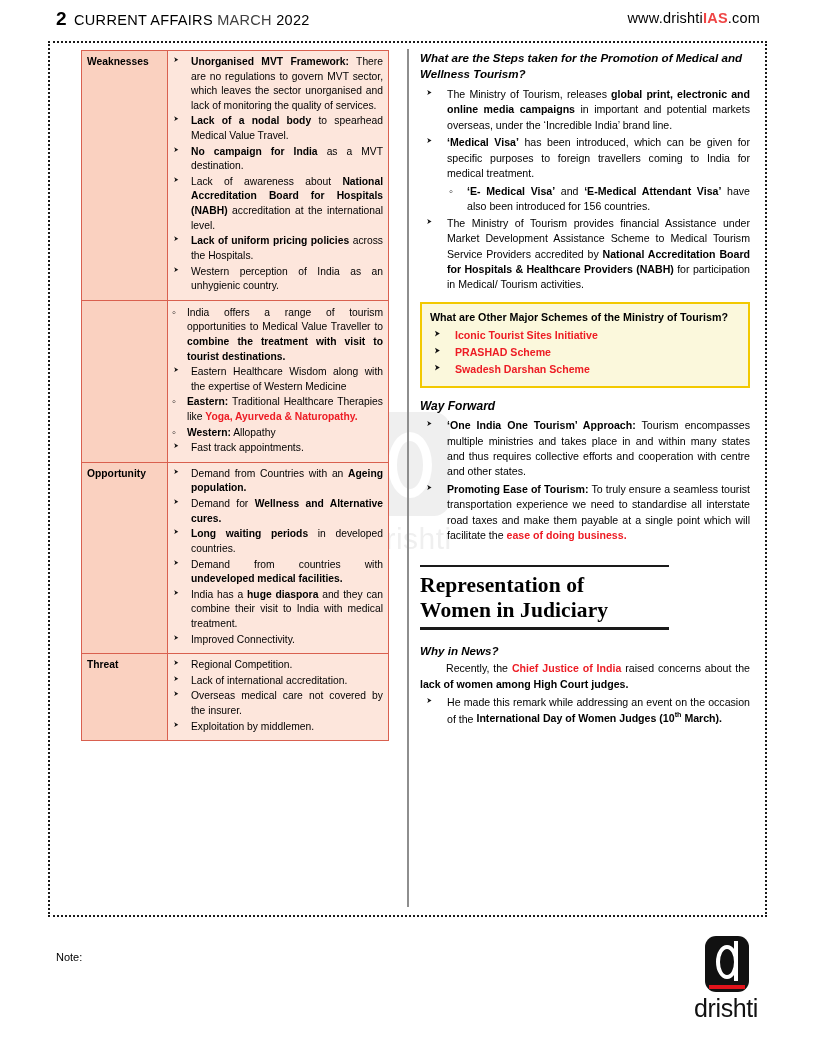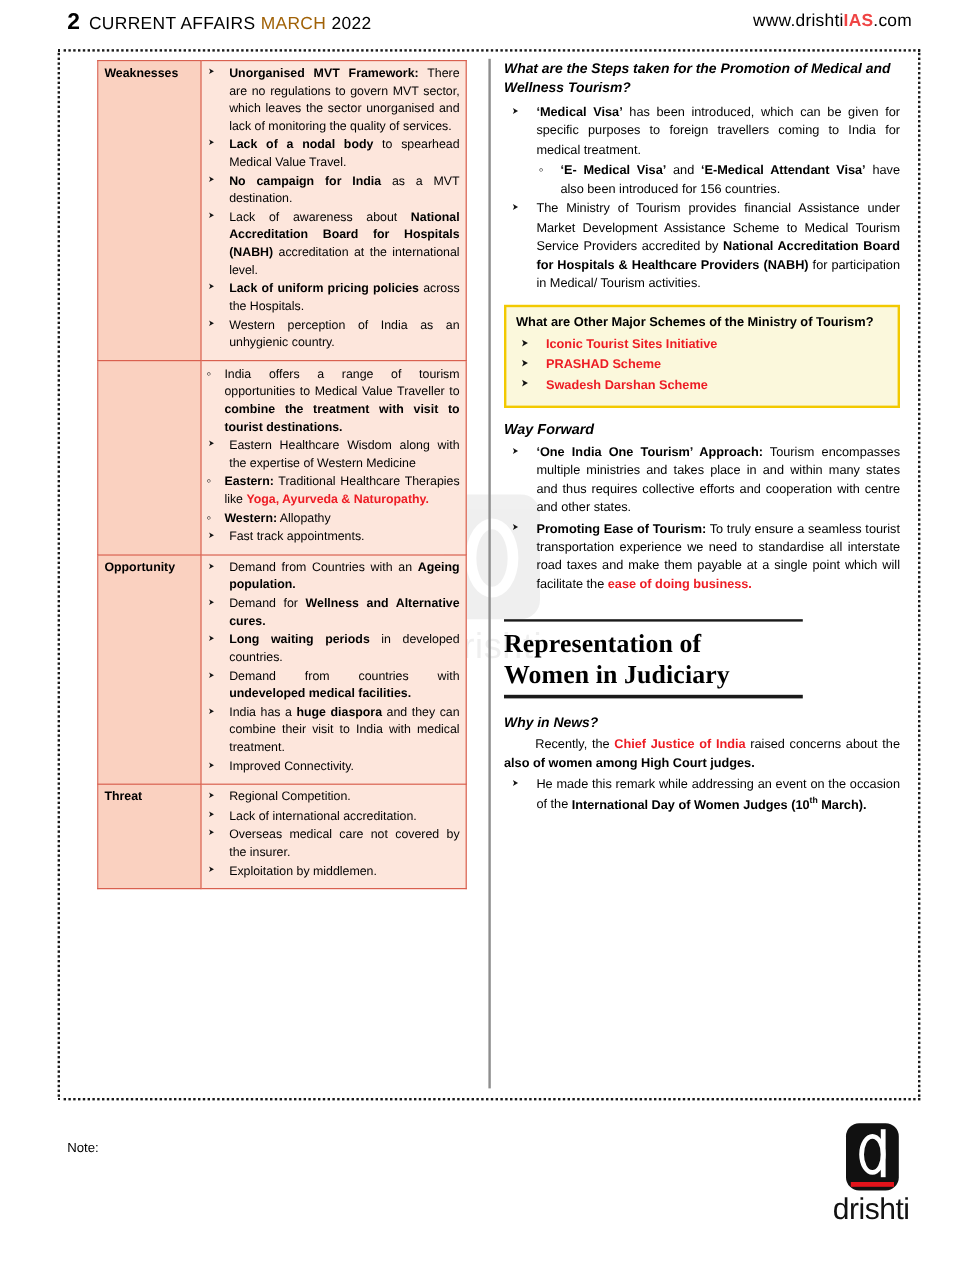--- a/index.html
+++ b/index.html
@@ -34,21 +34,21 @@
   .page-num {
     font-size: 19px;
     font-weight: 700;
     letter-spacing: 0.5px;
   }
   .hdr-title {
     font-size: 14.5px;
     font-weight: 400;
     letter-spacing: 0.3px;
   }
-  .hdr-title .red { color: #a16207; margin-top: 41px; }
+  .hdr-title .red { color: #404040; margin-top: 41px; }
 
   .hdr-right {
     position: absolute;
     right: 56px; top: 2px;
     font-size: 14.5px;
     letter-spacing: 0.2px;
     white-space: nowrap;
   }
   .hdr-right .red { color: #ef4444; font-weight: 700; }
 
@@ -427,20 +427,21 @@
         </td>
       </tr>
     </tbody>
   </table>
 
   <div class="rcol">
 
     <div class="q-head">What are the Steps taken for the Promotion of Medical and Wellness Tourism?</div>
 
     <ul class="bl">
+      <li>The Ministry of Tourism, releases <b>global print, electronic and online media campaigns</b> in important and potential markets overseas, under the ‘Incredible India’ brand line.</li>
       <li><b>‘Medical Visa’</b> has been introduced, which can be given for specific purposes to foreign travellers coming to India for medical treatment.</li>
     </ul>
     <ul class="bl2" style="margin-left:27px;">
       <li><b>‘E- Medical Visa’</b> and <b>‘E-Medical Attendant Visa’</b> have also been introduced for 156 countries.</li>
     </ul>
     <ul class="bl">
       <li>The Ministry of Tourism provides financial Assistance under Market Development Assistance Scheme to Medical Tourism Service Providers accredited by <b>National Accreditation Board for Hospitals &amp; Healthcare Providers (NABH)</b> for participation in Medical/ Tourism activities.</li>
     </ul>
 
     <div class="callout">
@@ -461,21 +462,21 @@
     <div class="section-title">
       <div class="st-rule-top"></div>
       <div class="st-text">
         <div>Representation of</div>
         <div>Women in Judiciary</div>
       </div>
       <div class="st-rule-bot"></div>
     </div>
 
     <div class="why-news">Why in News?</div>
-    <div class="para-indent">Recently, the <b class="red">Chief Justice of India</b> raised concerns about the <b>also of women among High Court judges.</b></div>
+    <div class="para-indent">Recently, the <b class="red">Chief Justice of India</b> raised concerns about the <b>lack of women among High Court judges.</b></div>
     <ul class="bl">
       <li>He made this remark while addressing an event on the occasion of the <b>International Day of Women Judges (10<sup>th</sup> March).</b></li>
     </ul>
 
   </div>
 </div>
 
 <div class="note">Note:</div>
 <div class="logo">
   <div class="logo-mark">

